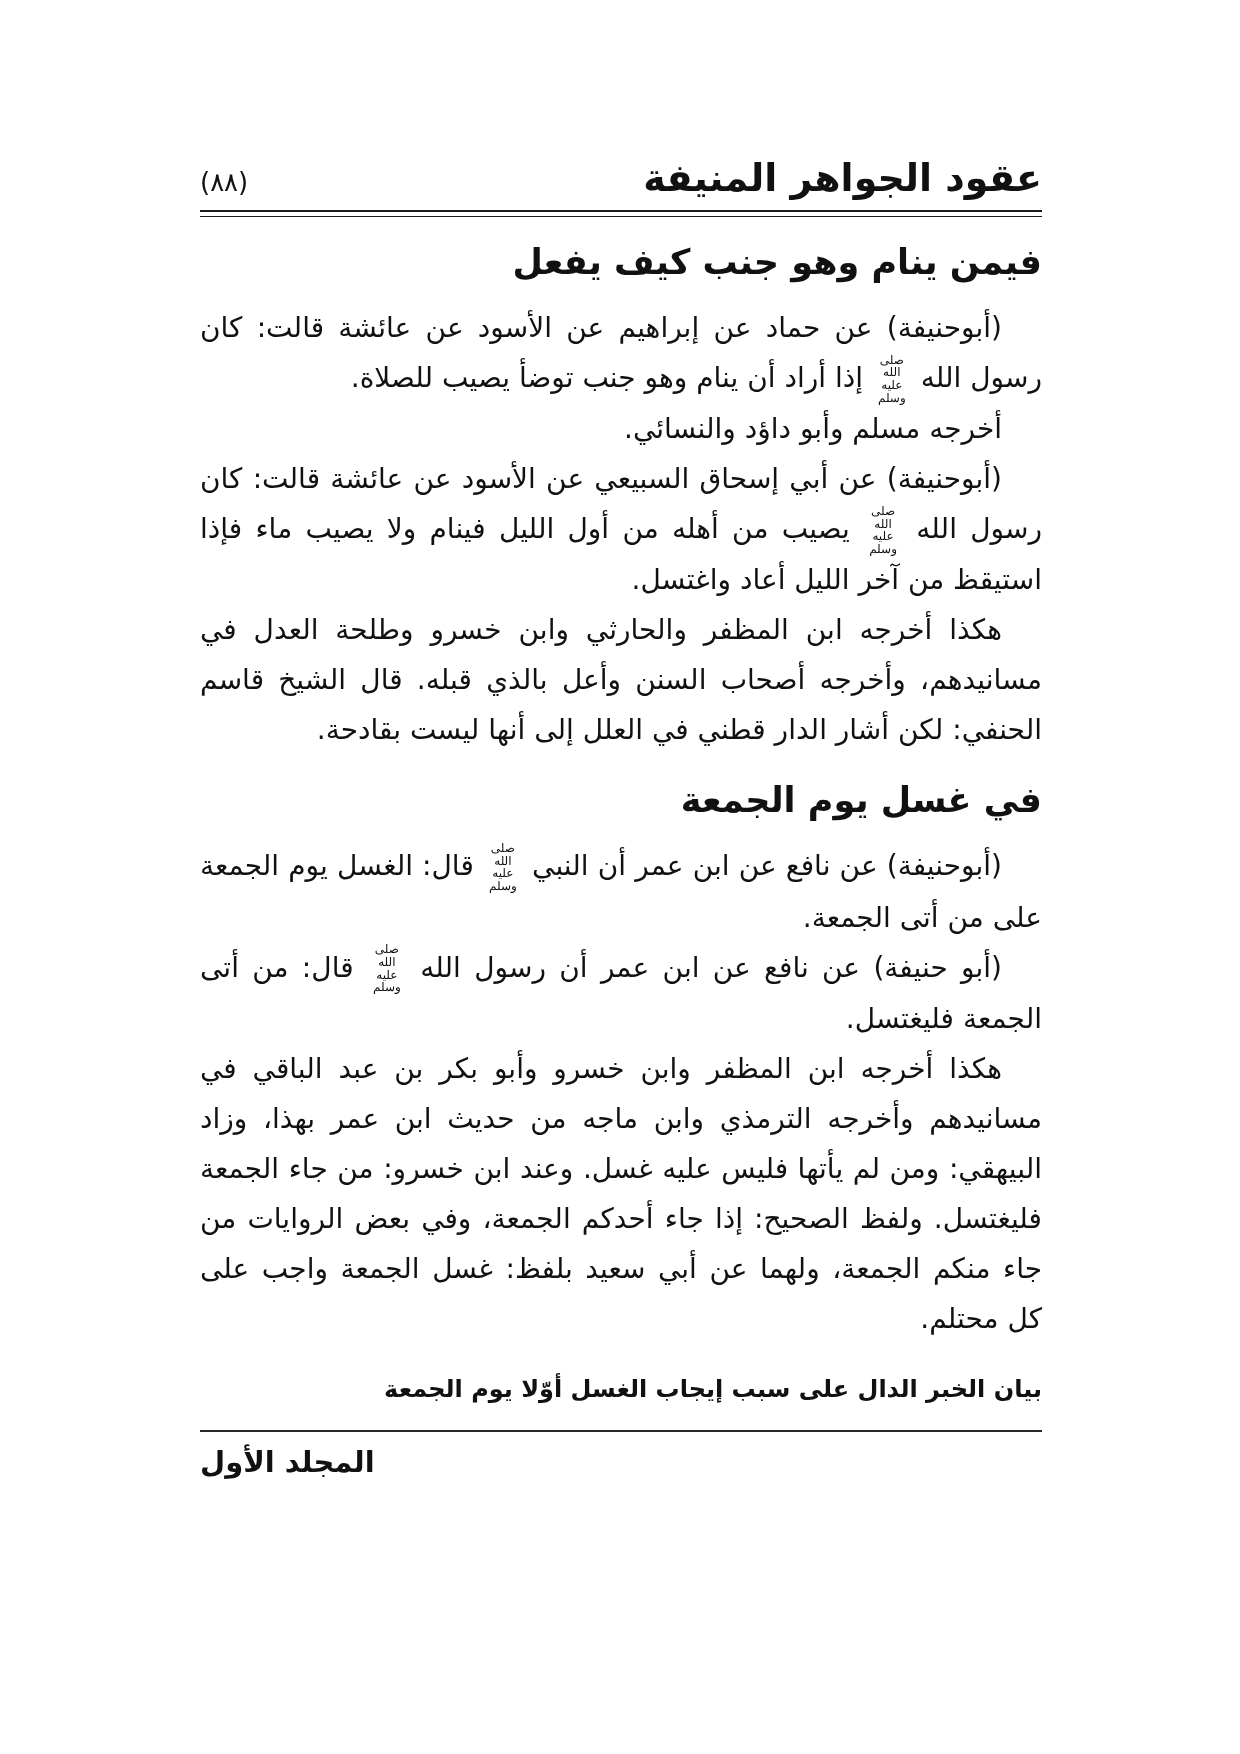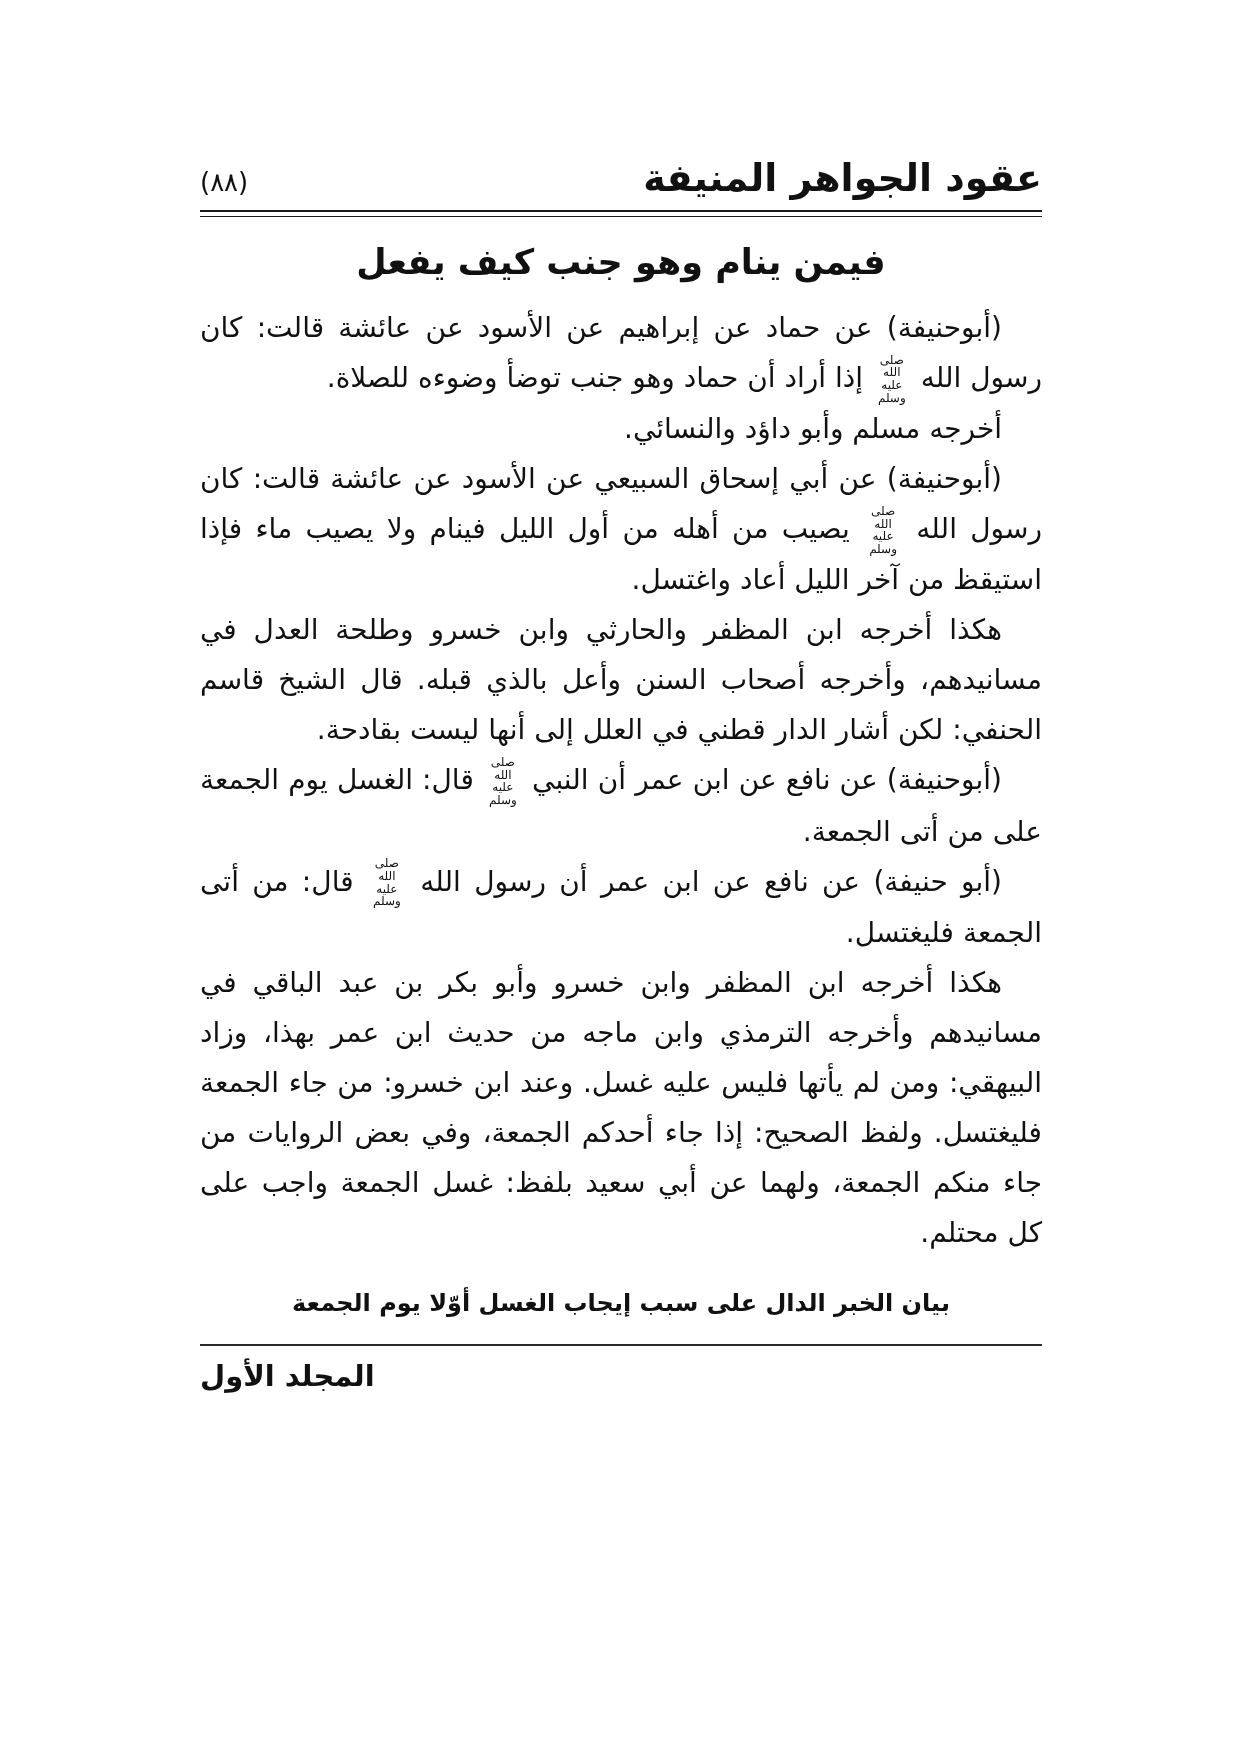--- a/index.html
+++ b/index.html
@@ -38,21 +38,21 @@
 
   .content {
     font-size: 28px;
     line-height: 50px;
     text-align: justify;
   }
   .section-heading {
     font-size: 35px;
     line-height: 58px;
     font-weight: bold;
-    text-align: center;
+    text-align: right;
     margin: 16px 0 12px;
     text-indent: 0;
   }
   .section-heading.long { font-size: 24px; }
 
   .content p {
     margin: 0;
     text-indent: 40px;
   }
 
@@ -90,28 +90,29 @@
   <div class="header">
     <div class="book-title">عقود الجواهر المنيفة</div>
     <div class="page-number">(٨٨)</div>
   </div>
   <div class="header-rule"></div>
 
   <div class="content">
 
     <h2 class="section-heading">فيمن ينام وهو جنب كيف يفعل</h2>
 
-    <p><span>(أبوحنيفة) عن حماد عن إبراهيم عن الأسود عن عائشة قالت: كان رسول الله </span><span class="saw">صلى الله عليه وسلم</span><span> إذا أراد أن حماد وهو جنب توضأ وضوءه للصلاة.</span></p>
+    <p><span>(أبوحنيفة) عن حماد عن إبراهيم عن الأسود عن عائشة قالت: كان رسول الله </span><span class="saw">صلى الله عليه وسلم</span><span> إذا أراد أن ينام وهو جنب توضأ يصيب للصلاة.</span></p>
 
     <p><span>أخرجه مسلم وأبو داؤد والنسائي.</span></p>
 
     <p><span>(أبوحنيفة) عن أبي إسحاق السبيعي عن الأسود عن عائشة قالت: كان رسول الله </span><span class="saw">صلى الله عليه وسلم</span><span> يصيب من أهله من أول الليل فينام ولا يصيب ماء فإذا استيقظ من آخر الليل أعاد واغتسل.</span></p>
 
     <p><span>هكذا أخرجه ابن المظفر والحارثي وابن خسرو وطلحة العدل في مسانيدهم، وأخرجه أصحاب السنن وأعل بالذي قبله. قال الشيخ قاسم الحنفي: لكن أشار الدار قطني في العلل إلى أنها ليست بقادحة.</span></p>
 
+    <h2 class="section-heading">في غسل يوم الجمعة</h2>
 
     <p><span>(أبوحنيفة) عن نافع عن ابن عمر أن النبي </span><span class="saw">صلى الله عليه وسلم</span><span> قال: الغسل يوم الجمعة على من أتى الجمعة.</span></p>
 
 
     <p><span>(أبو حنيفة) عن نافع عن ابن عمر أن رسول الله </span><span class="saw">صلى الله عليه وسلم</span><span> قال: من أتى الجمعة فليغتسل.</span></p>
 
     <p><span>هكذا أخرجه ابن المظفر وابن خسرو وأبو بكر بن عبد الباقي في مسانيدهم وأخرجه الترمذي وابن ماجه من حديث ابن عمر بهذا، وزاد البيهقي: ومن لم يأتها فليس عليه غسل. وعند ابن خسرو: من جاء الجمعة فليغتسل. ولفظ الصحيح: إذا جاء أحدكم الجمعة، وفي بعض الروايات من جاء منكم الجمعة، ولهما عن أبي سعيد بلفظ: غسل الجمعة واجب على كل محتلم.</span></p>
 
     <h2 class="section-heading long">بيان الخبر الدال على سبب إيجاب الغسل أوّلا يوم الجمعة</h2>
 

